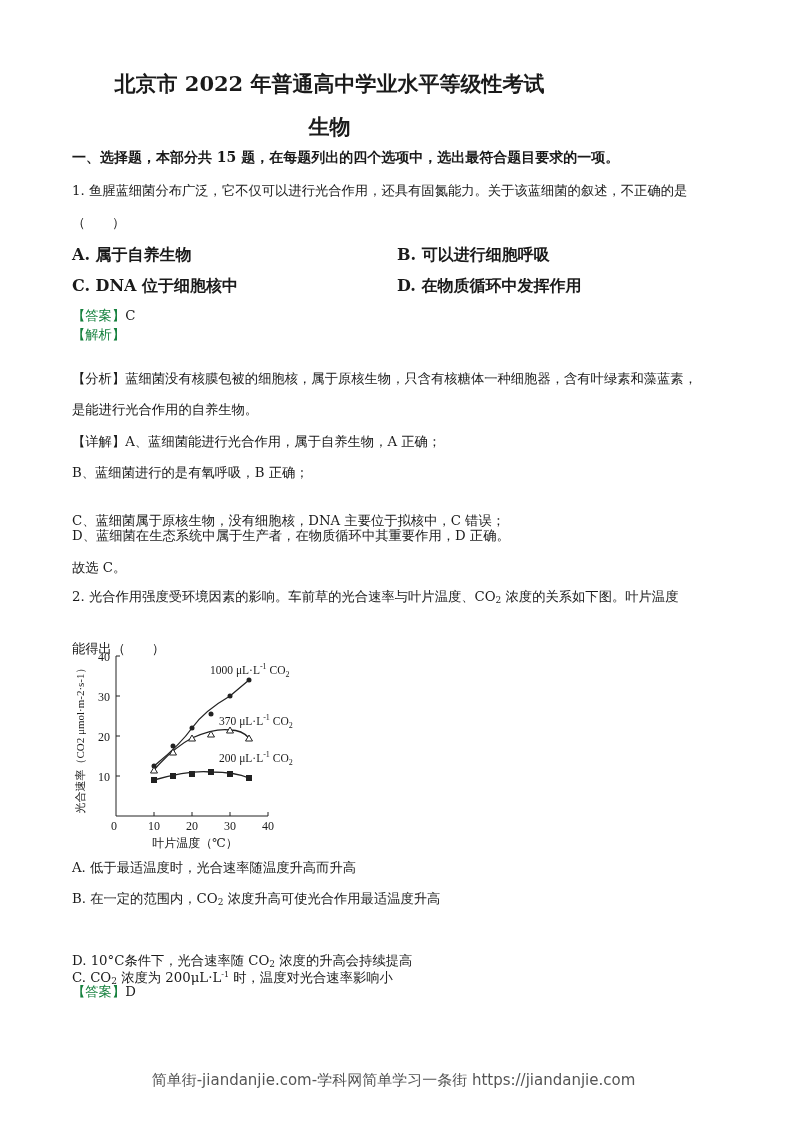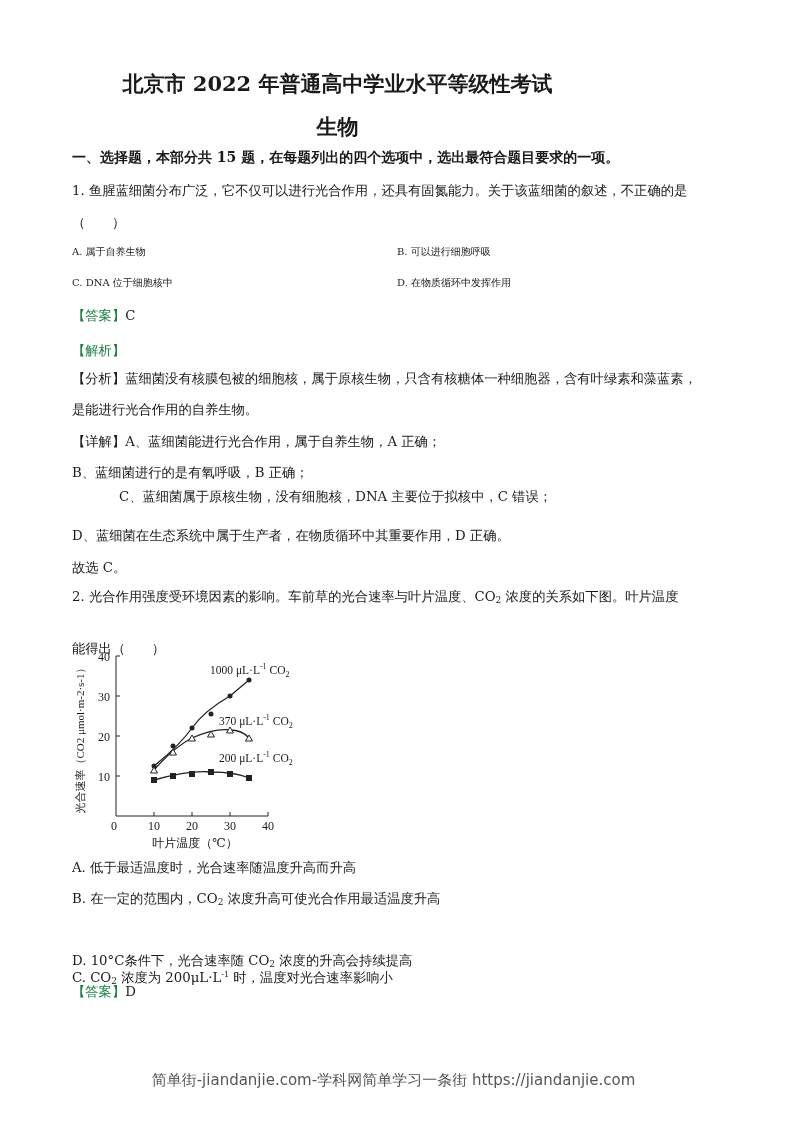--- a/index.html
+++ b/index.html
@@ -1,22 +1,22 @@
 <!DOCTYPE html>
 <html><head>
 <meta charset="utf-8">
 <style>
   html, body { margin: 0; padding: 0; background: #ffffff; }
   body { width: 793px; height: 1122px; position: relative; overflow: hidden;
          font-family: "DejaVu Serif", "Liberation Serif", serif; color: #1a1a1a; }
   .abs { position: absolute; white-space: nowrap; }
-  .title { left: 12px; width: 651px; text-align: center; font-weight: bold; font-size: 21px; }
+  .title { left: 4px; width: 651px; text-align: center; font-weight: bold; font-size: 21px; }
   .section { left: 72px; font-weight: bold; font-size: 14px; top: 149px; }
   .line { left: 72px; font-size: 13.3px; }
-  .opt { font-size: 10px; }
+  .opt { font-size: 16px; font-weight: bold; }
   .tag { color: #15803d; }
   sub { font-size: 9px; vertical-align: -2px; }
   sup { font-size: 8px; vertical-align: 5px; }
   .footer { left: 0; width: 787px; text-align: center; top: 1071px; font-size: 15px;
             font-family: "DejaVu Sans", "Liberation Sans", sans-serif; color: #555; }
   svg text { font-family: "Liberation Serif", "DejaVu Serif", serif; fill: #1a1a1a; }
 </style>
 </head>
 <body>
 
@@ -28,30 +28,30 @@
 <div class="abs line" style="top:182px;">1. 鱼腥蓝细菌分布广泛，它不仅可以进行光合作用，还具有固氮能力。关于该蓝细菌的叙述，不正确的是</div>
 <div class="abs line" style="top:214px;">（　　）</div>
 <div class="abs opt" style="left:72px; top:245px;">A. 属于自养生物</div>
 <div class="abs opt" style="left:397px; top:245px;">B. 可以进行细胞呼吸</div>
 <div class="abs opt" style="left:72px; top:276px;">C. DNA 位于细胞核中</div>
 <div class="abs opt" style="left:397px; top:276px;">D. 在物质循环中发挥作用</div>
 
 <div class="abs line" style="top:307px;">
   <span class="tag">【答案】</span><span>C</span>
 </div>
-<div class="abs line tag" style="top:342px;">【解析】</div>
+<div class="abs line tag" style="top:326px;">【解析】</div>
 <div class="abs line" style="top:370px;">
   <span>【分析】</span><span>蓝细菌没有核膜包被的细胞核，属于原核生物，只含有核糖体一种细胞器，含有叶绿素和藻蓝素，</span>
 </div>
 <div class="abs line" style="top:401px;">是能进行光合作用的自养生物。</div>
 <div class="abs line" style="top:433px;text-align:center;">
   <span>【详解】</span><span>A、蓝细菌能进行光合作用，属于自养生物，A 正确；</span>
 </div>
 <div class="abs line" style="top:464px;">B、蓝细菌进行的是有氧呼吸，B 正确；</div>
-<div class="abs line" style="top:488px;margin-left:47px;">C、蓝细菌属于原核生物，没有细胞核，DNA 主要位于拟核中，C 错误；</div>
+<div class="abs line" style="top:512px;">C、蓝细菌属于原核生物，没有细胞核，DNA 主要位于拟核中，C 错误；</div>
 <div class="abs line" style="top:527px;">D、蓝细菌在生态系统中属于生产者，在物质循环中其重要作用，D 正确。</div>
 <div class="abs line" style="top:559px;">故选 C。</div>
 
 <div class="abs line" style="top:588px;">
   <span>2. 光合作用强度受环境因素的影响。车前草的光合速率与叶片温度、CO</span><sub>2</sub><span> 浓度的关系如下图。叶片温度</span>
 </div>
 <div class="abs line" style="top:620px;margin-top:20px;">能得出（　　）</div>
 
 <svg class="abs" style="left:70px; top:648px;" width="250" height="210" viewBox="0 0 250 210">
 

